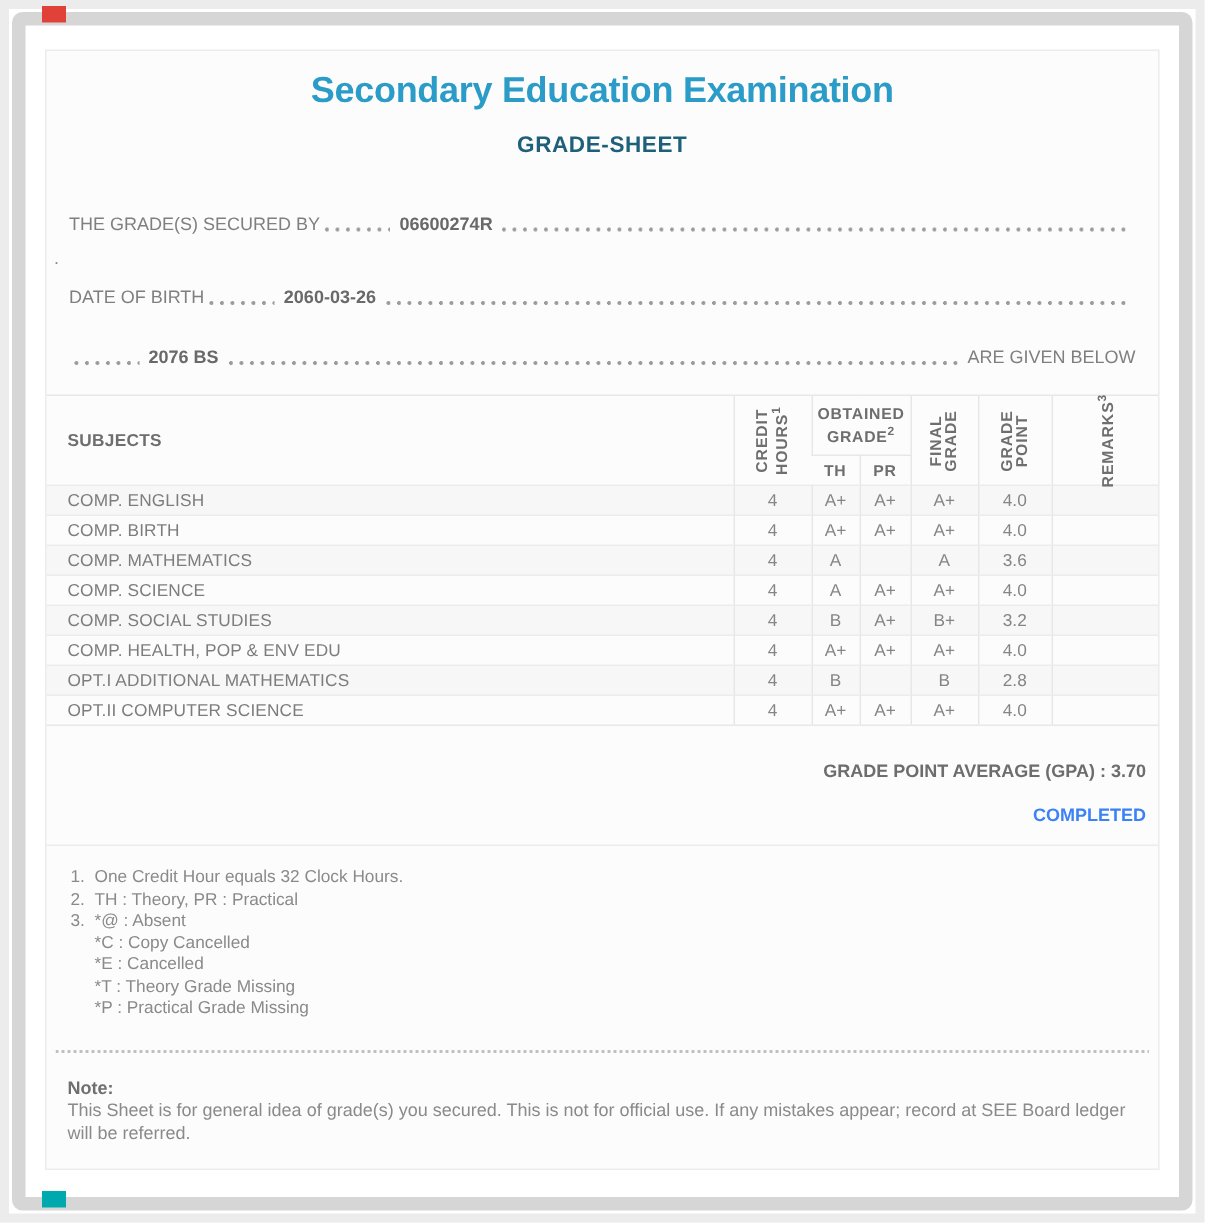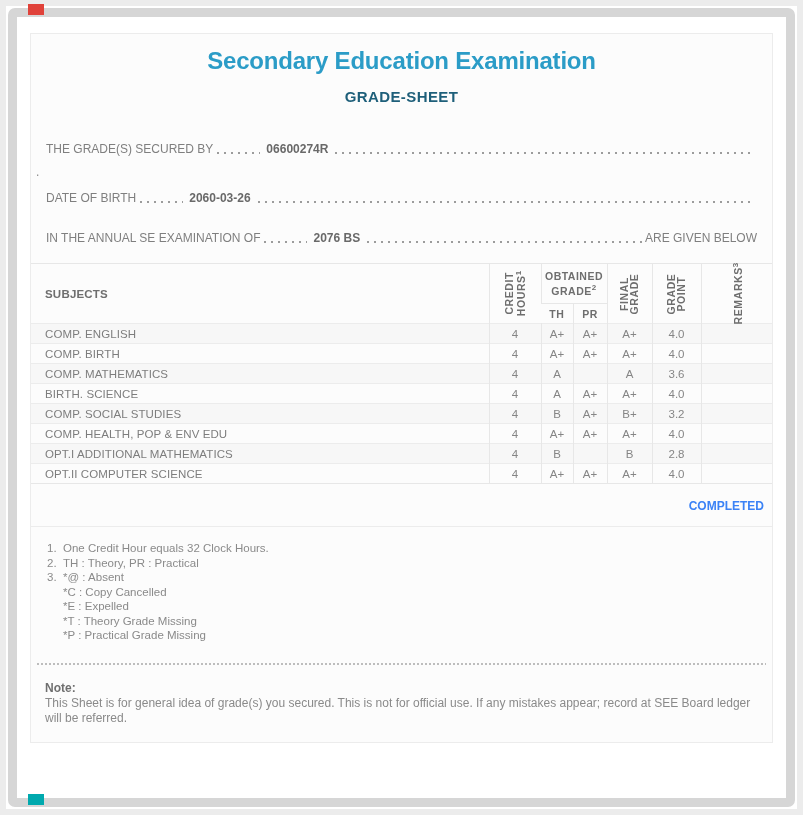--- a/index.html
+++ b/index.html
@@ -99,21 +99,20 @@
       <span class="leader"></span>
     </div>
     <div class="stray-dot">.</div>
     <div class="info-line dob">
       <span>DATE OF BIRTH</span>
       <span class="leader fixed"></span>
       <span class="val">2060-03-26</span>
       <span class="leader"></span>
     </div>
     <div class="info-line exam">
-      <span>IN THE ANNUAL SE EXAMINATION OF</span>
       <span class="leader fixed"></span>
       <span class="val">2076 BS</span>
       <span class="leader"></span>
       <span>ARE GIVEN BELOW</span>
     </div>
   </div>
 
   <table class="grades">
     <colgroup>
       <col style="width:auto">
@@ -178,21 +177,21 @@
         <tr>
           <td class="c-subject">COMP. MATHEMATICS</td>
           <td class="c-credit">4</td>
           <td class="c-th">A</td>
           <td class="c-pr"></td>
           <td class="c-final">A</td>
           <td class="c-point">3.6</td>
           <td class="c-remarks"></td>
         </tr>
         <tr>
-          <td class="c-subject">BIRTH. SCIENCE</td>
+          <td class="c-subject">COMP. SCIENCE</td>
           <td class="c-credit">4</td>
           <td class="c-th">A</td>
           <td class="c-pr">A+</td>
           <td class="c-final">A+</td>
           <td class="c-point">4.0</td>
           <td class="c-remarks"></td>
         </tr>
         <tr>
           <td class="c-subject">COMP. SOCIAL STUDIES</td>
           <td class="c-credit">4</td>
@@ -225,20 +224,24 @@
           <td class="c-credit">4</td>
           <td class="c-th">A+</td>
           <td class="c-pr">A+</td>
           <td class="c-final">A+</td>
           <td class="c-point">4.0</td>
           <td class="c-remarks"></td>
         </tr>
       </tbody>
   </table>
 
+  <div class="gpa-line">
+    <span>GRADE POINT AVERAGE (GPA) :</span>
+    <span>3.70</span>
+  </div>
   <div class="status-line">COMPLETED</div>
   <div class="summary-sep"></div>
 
   <div class="footnotes">
       <div class="fn-item">
         <div class="fn-marker">1.</div>
         <div class="fn-lines">
           <div>One Credit Hour equals 32 Clock Hours.</div>
         </div>
       </div>
@@ -246,21 +249,21 @@
         <div class="fn-marker">2.</div>
         <div class="fn-lines">
           <div>TH : Theory, PR : Practical</div>
         </div>
       </div>
       <div class="fn-item">
         <div class="fn-marker">3.</div>
         <div class="fn-lines">
           <div>*@ : Absent</div>
           <div>*C : Copy Cancelled</div>
-          <div>*E : Expelled</div>
+          <div>*E : Cancelled</div>
           <div>*T : Theory Grade Missing</div>
           <div>*P : Practical Grade Missing</div>
         </div>
       </div>
     </div>
 
   <div class="dotted-divider"></div>
 
   <div class="note">
     <span class="note-label">Note:</span>

